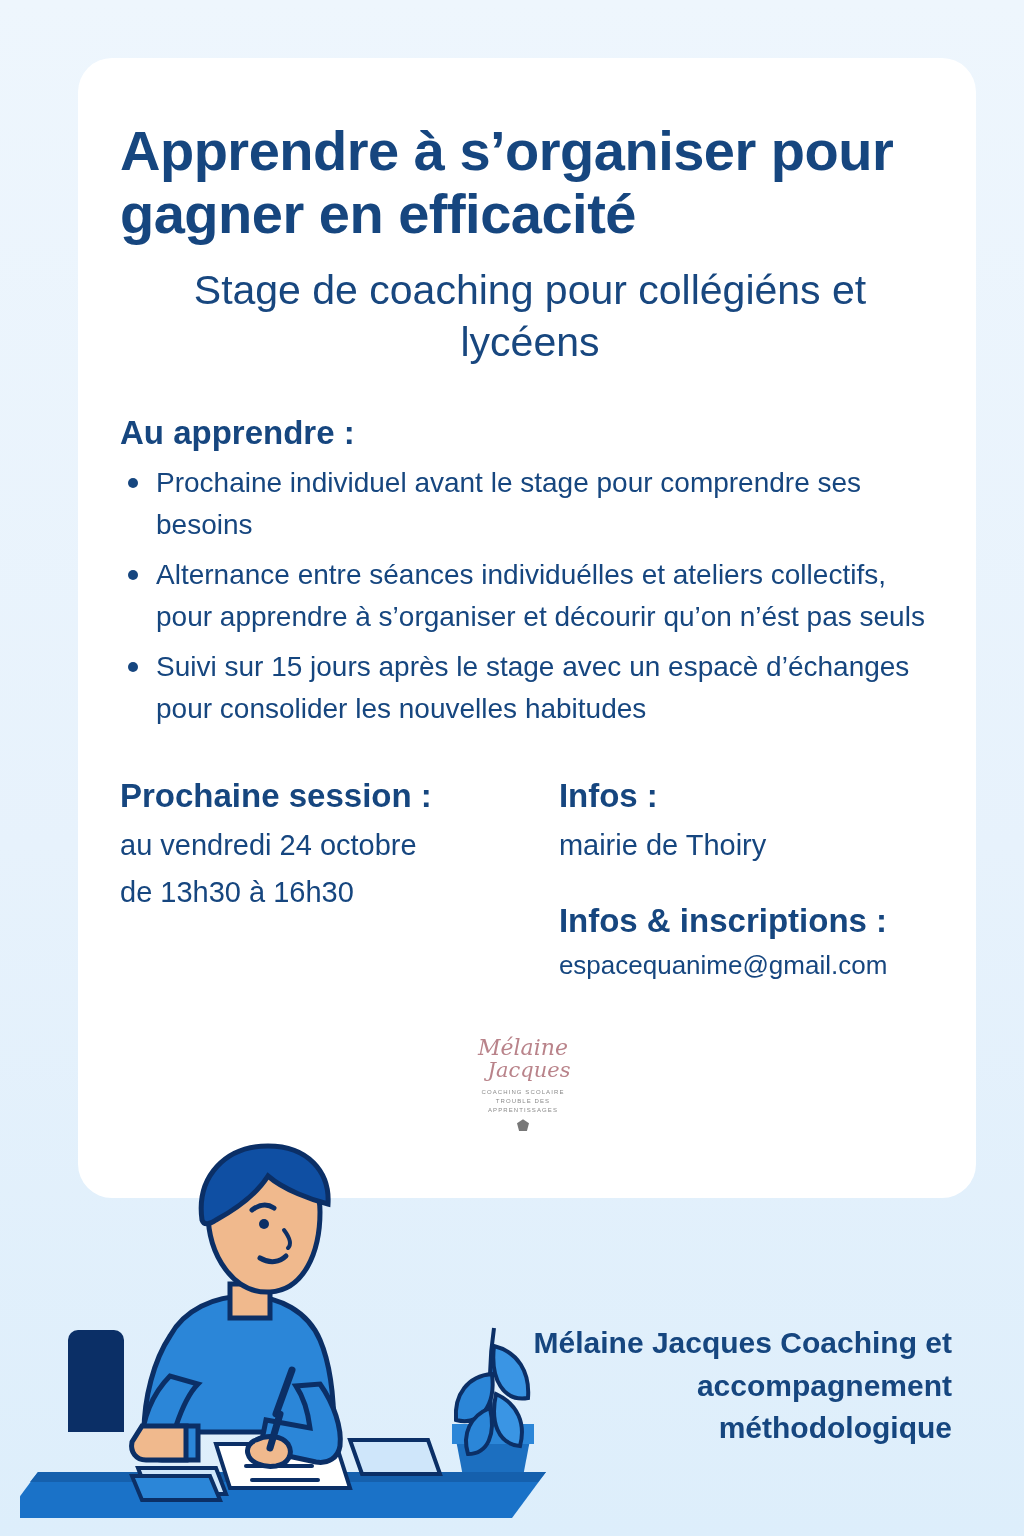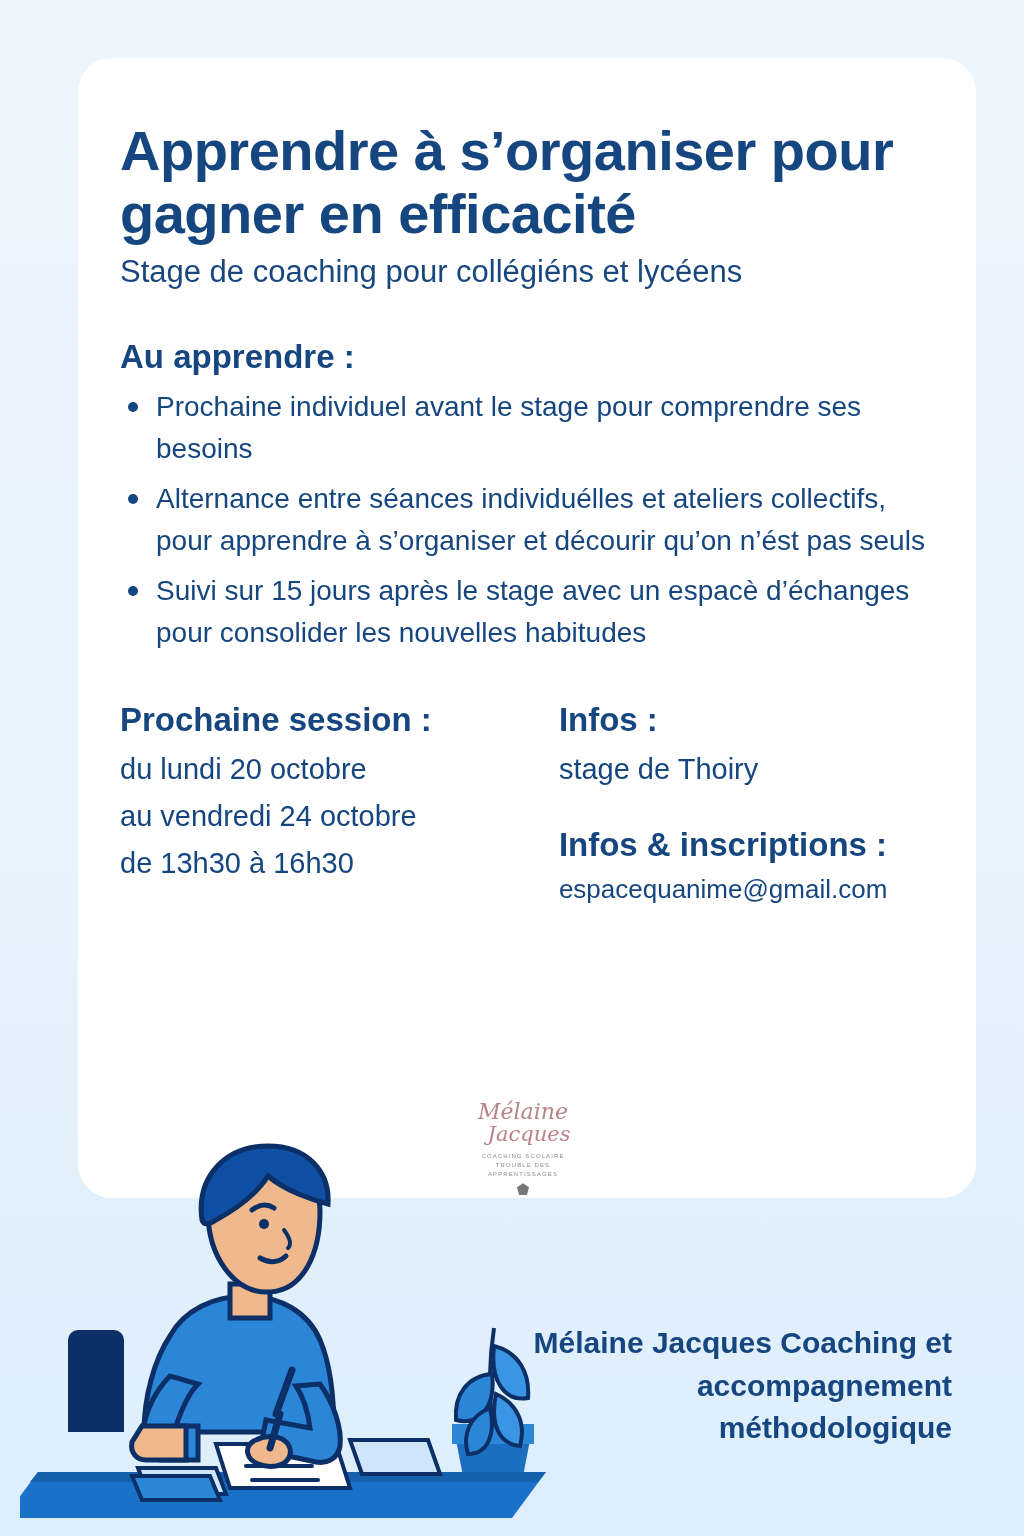--- a/index.html
+++ b/index.html
@@ -43,24 +43,25 @@
     font-size: 56px;
     line-height: 1.12;
     font-weight: bold;
     letter-spacing: -0.5px;
     margin: 16px 0 6px 0;
     max-width: 830px;
   }
 
   .subtitle {
     color: #18477f;
-    font-size: 31px;
+    font-size: 41px;
     line-height: 1.25;
-    margin: 8px 0 0 0;
-    font-weight: 400;
+    margin: 20px 0 0 0;
+    font-weight: 400;
+    text-align: center;
   }
 
   .section-heading {
     color: #16467f;
     font-size: 33px;
     font-weight: bold;
     margin: 46px 0 10px 0;
   }
 
   ul.program {
@@ -122,21 +123,21 @@
     color: #16467f;
     font-size: 26px;
     line-height: 1.5;
     font-weight: 400;
   }
 
   
   .signature {
     position: absolute;
     left: 468px;
-    top: 1100px;
+    top: 1036px;
     width: 110px;
     text-align: center;
     color: #c98b8b;
   }
   .sig-script {
     font-family: "DejaVu Serif", serif;
     font-style: italic;
     font-size: 22px;
     line-height: 1.05;
     color: #b9838a;
@@ -198,27 +199,26 @@
     <ul class="program">
       <li>Prochaine individuel avant le stage pour comprendre ses besoins</li>
       <li>Alternance entre séances individuélles et ateliers collectifs, pour apprendre à s’organiser et décourir qu’on n’ést pas seuls</li>
       <li>Suivi sur 15 jours après le stage avec un espacè d’échanges pour consolider les nouvelles habitudes</li>
     </ul>
 
 
     <div class="cols">
       <div class="col-left">
         <div class="block-title">Prochaine session :</div>
-        <div class="block-line">du lundi 20 octobre</div>
         <div class="block-line">au vendredi 24 octobre</div>
         <div class="block-line">de 13h30 à 16h30</div>
       </div>
       <div class="col-right">
         <div class="block-title">Infos :</div>
-        <div class="block-line">stage de Thoiry</div>
+        <div class="block-line">mairie de Thoiry</div>
         <div class="block-gap"></div>
         <div class="block-title">Infos &amp; inscriptions :</div>
         <div class="email">espacequanime@gmail.com</div>
       </div>
     </div>
 
   </div>
 
   <div class="signature">
     <div class="sig-script">

